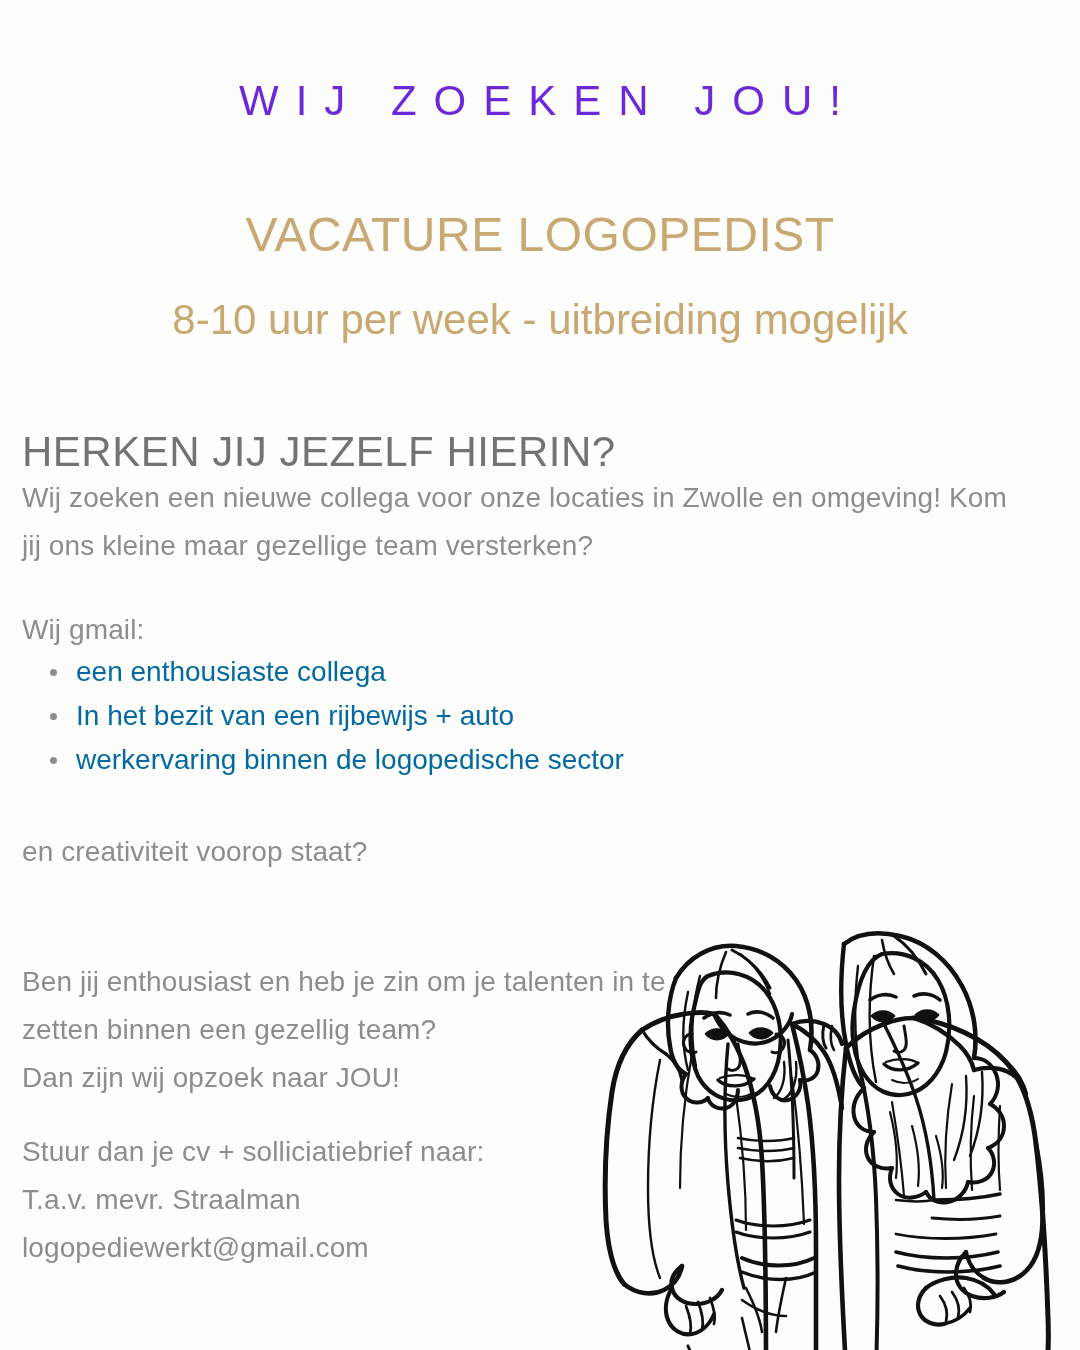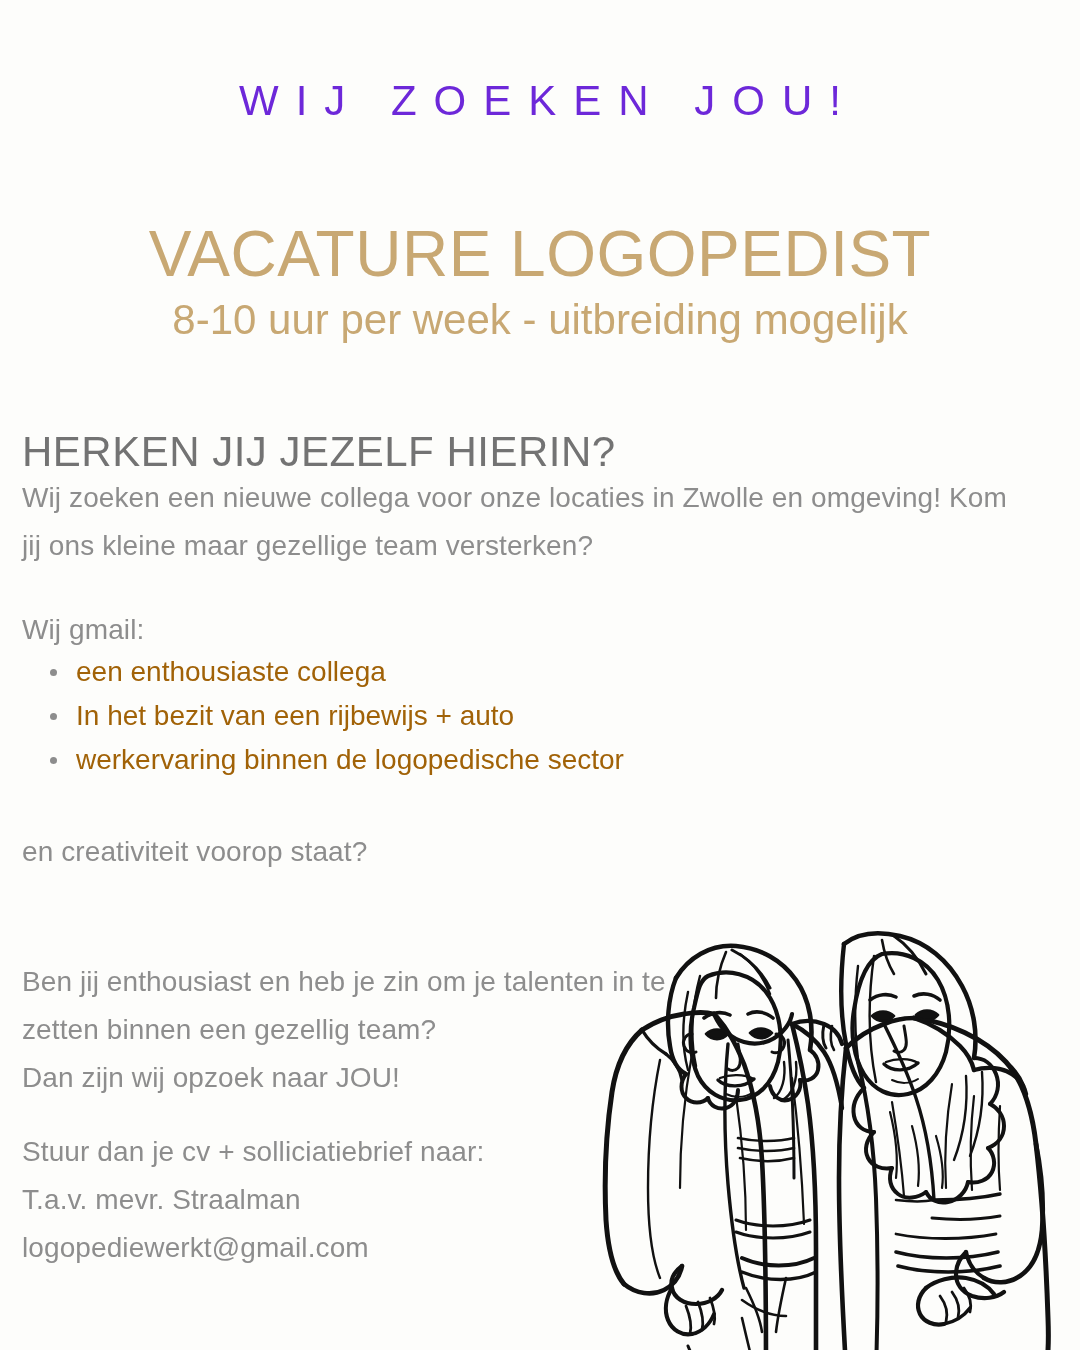--- a/index.html
+++ b/index.html
@@ -58,21 +58,21 @@
     line-height: 1.1;
     white-space: nowrap;
   }
 
   .main-title {
     position: absolute;
     left: 0;
     top: 176px;
     width: 1080px;
     text-align: center;
-    font-size: 64px;
+    font-size: 48px;
     font-weight: 400;
     letter-spacing: 0.5px;
     color: #c8a873;
     line-height: 1.12;
     white-space: nowrap;
   }
 
   .subtitle {
     position: absolute;
     left: 0;
@@ -116,21 +116,21 @@
   .p-contact { top: 1128px; width: 620px; }
 
   .bullets {
     position: absolute;
     left: 22px;
     top: 650px;
     margin: 0;
     padding: 0 0 0 54px;
     list-style: none;
     width: 700px;
-    color: #a16207;
+    color: #0369a1;
     font-size: 28px;
     line-height: 44px;
   }
   .bullets li {
     position: relative;
     padding-left: 0;
     margin: 0 0 0 0;
     height: 44px;
   }
   .bullets li::before {

